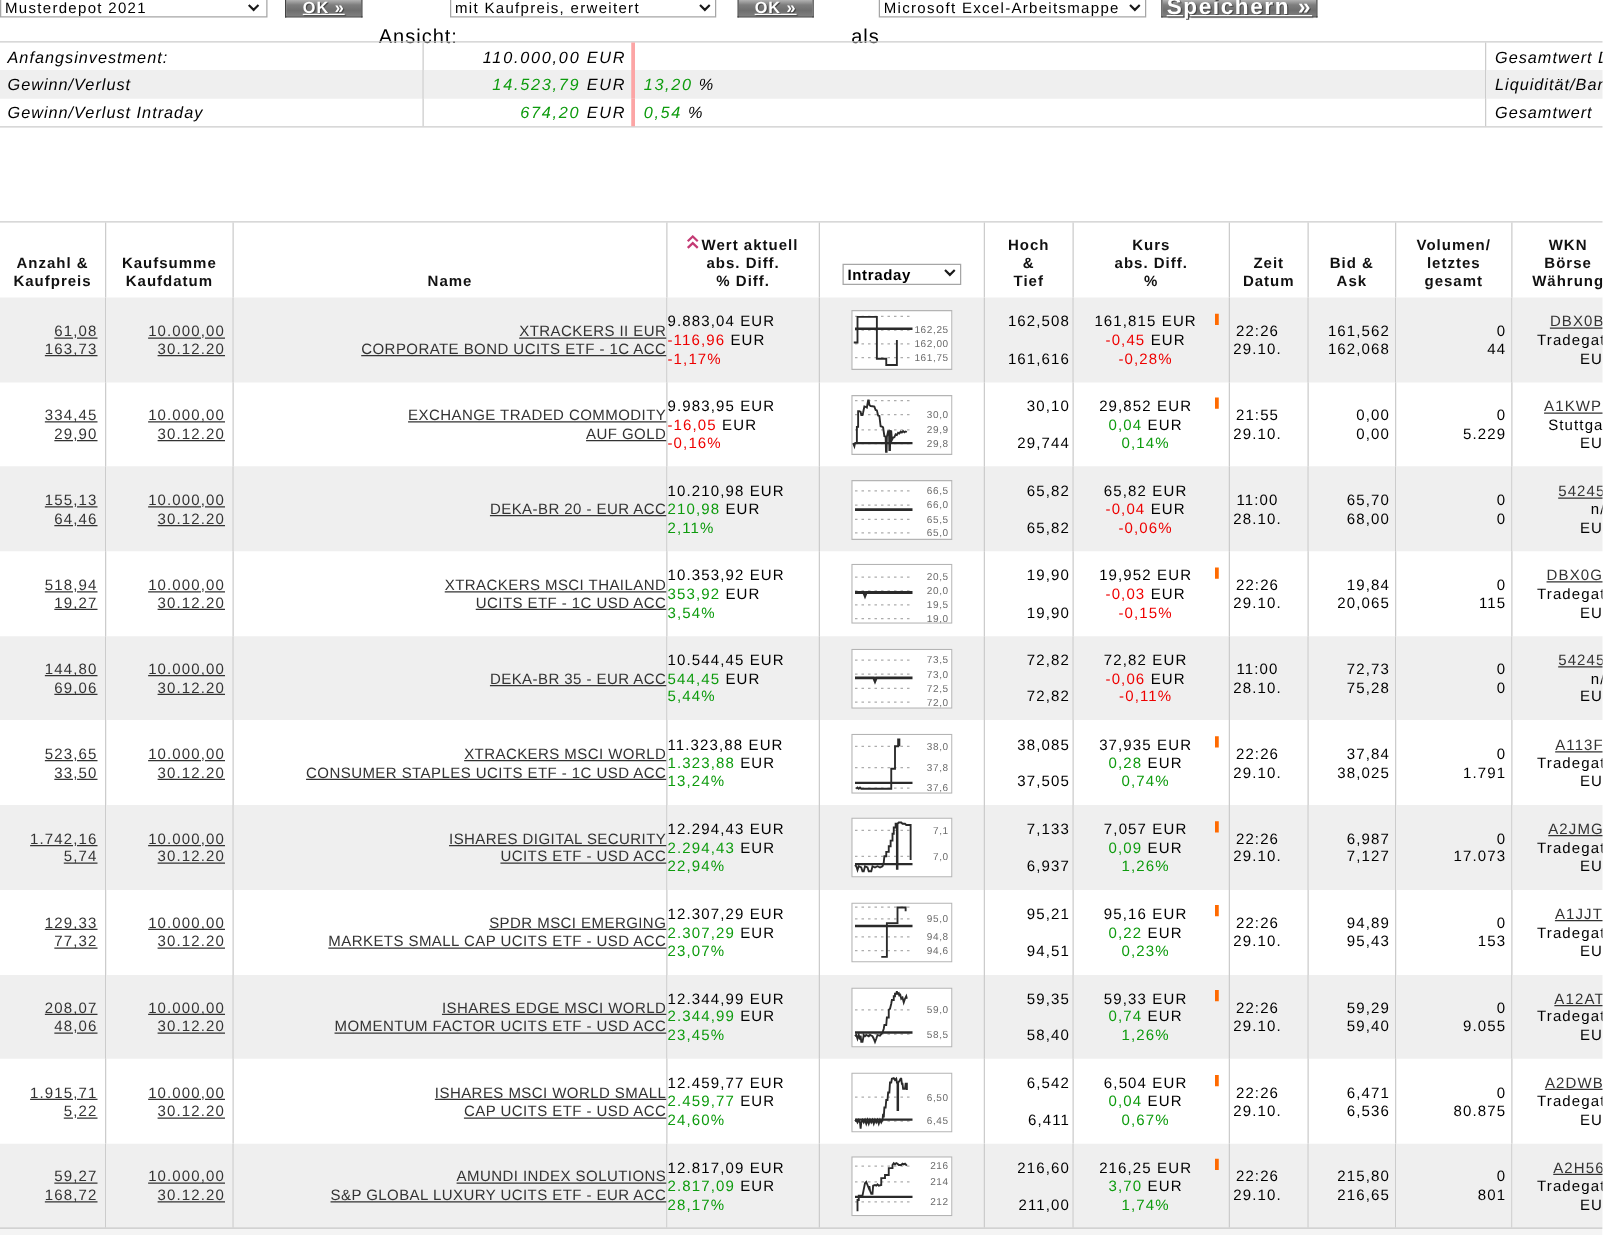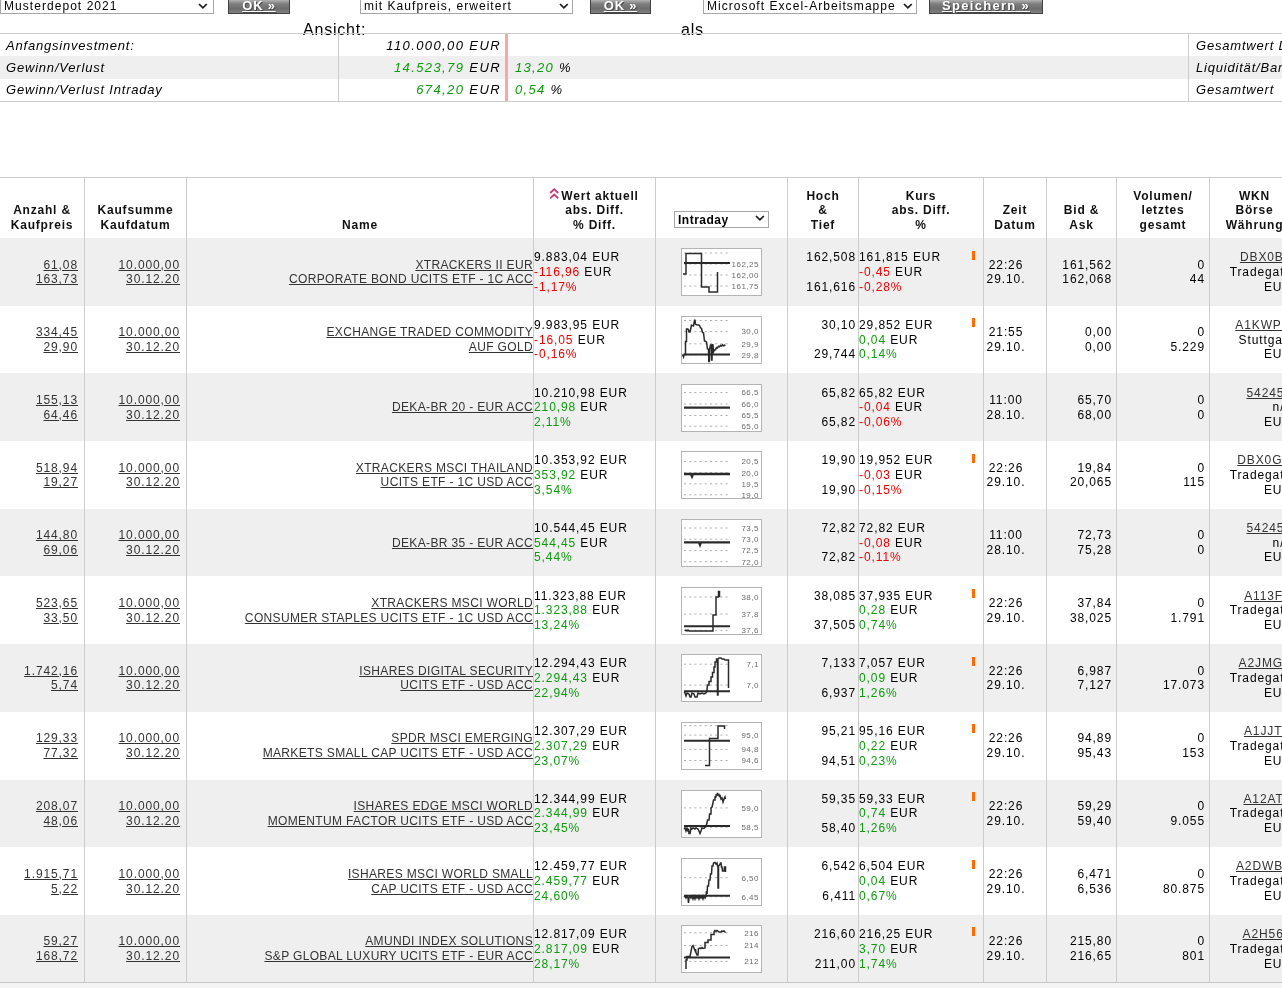--- a/index.html
+++ b/index.html
@@ -34,40 +34,40 @@
   white-space:nowrap; overflow:visible; color:#000; }
 #tb tr.g td { background:#efefef; }
 .lk { color:#333; text-decoration:underline; }
 .c3 .lk { letter-spacing:0.35px; }
 .c1 { text-align:right; padding-right:6px; }
 .c2 { text-align:right; padding-right:6px; }
 .c3 { text-align:right; padding-left:7px; }
 .c4 { padding-right:3.5px; }
 .c5 { text-align:right; }
 .c6 { text-align:right; padding-right:2px; }
-.c7 { text-align:left; padding-right:9px; position:relative; }
+.c7 { text-align:center; padding-right:9px; position:relative; }
 .c8 { text-align:center; padding-right:18px; }
 .c9 { text-align:right; padding-right:4px; }
 .c10 { text-align:right; padding-right:4px; }
 .c11 { text-align:right; padding-right:7px; }
 .ch { display:block; margin:0 auto; }
 .mk { position:absolute; right:8px; top:12.5px; width:3px; height:9px; background:#ff6a00; }
 #bot { position:absolute; top:982px; left:0; width:1282px; height:6px; background:#f4f4f4;
   border-top:1px solid #c6c6c6; }
 .sort { position:absolute; left:549px; top:188px; }
 </style></head>
 <body>
 <select style="left:0; width:214px;"><option>Musterdepot 2021</option></select>
 <div class="btn" style="left:228px; width:62px;">OK »</div>
 <div class="lab" style="left:303px;">Ansicht:</div>
 <select style="left:360px; width:213px;"><option>mit Kaufpreis, erweitert</option></select>
 <div class="btn" style="left:590px; width:61px;">OK »</div>
 <div class="lab" style="left:681px;">als</div>
 <select style="left:703px; width:214px;"><option>Microsoft Excel-Arbeitsmappe</option></select>
-<div class="btn" style="left:929px; width:114px; font-size:13px; letter-spacing:1.3px;">Speichern »</div>
+<div class="btn" style="left:929px; width:125px; font-size:18px; letter-spacing:1.3px;">Speichern »</div>
 
 <table id="sum">
 <tbody>
       <tr>
         <td class="s1">Anfangsinvestment:</td>
         <td class="s2">110.000,00 EUR</td>
         <td class="s3"></td>
         <td class="s4">Gesamtwert Depot</td>
       </tr>
 <tr class="g">
@@ -230,21 +230,21 @@
             <line x1="3" y1="20.2" x2="49" y2="20.2" stroke="#adadad" stroke-width="1" stroke-dasharray="2,3.2"></line>
             <text x="78" y="23.0" text-anchor="end" font-size="8" letter-spacing="0.5" fill="#6b6b6b">73,0</text>
             <line x1="3" y1="31.6" x2="49" y2="31.6" stroke="#adadad" stroke-width="1" stroke-dasharray="2,3.2"></line>
             <text x="78" y="34.4" text-anchor="end" font-size="8" letter-spacing="0.5" fill="#6b6b6b">72,5</text>
             <line x1="3" y1="42.7" x2="49" y2="42.7" stroke="#adadad" stroke-width="1" stroke-dasharray="2,3.2"></line>
             <text x="78" y="45.5" text-anchor="end" font-size="8" letter-spacing="0.5" fill="#6b6b6b">72,0</text>
             <path d="M3,23.3 H18 L19,25.8 20,23.3 H49" fill="none" stroke="#2a2a2a" stroke-width="2.3"></path>
           </svg>
         </td>
 <td class="c6">72,82<br><br>72,82</td>
-<td class="c7">72,82 EUR<br><span style="color:#ee0000">-0,08</span> EUR<br><span style="color:#ee0000">-0,11%</span></td>
+<td class="c7">72,82 EUR<br><span style="color:#ee0000">-0,06</span> EUR<br><span style="color:#ee0000">-0,11%</span></td>
 <td class="c8">11:00<br>28.10.</td>
 <td class="c9">72,73<br>75,28</td>
 <td class="c10">0<br>0</td>
 <td class="c11"><a class="lk" href="#x">542451</a><br>n/a<br>EUR</td>
 </tr>
 <tr class="w">
 <td class="c1"><a class="lk" href="#x">523,65</a><br><a class="lk" href="#x">33,50</a></td>
 <td class="c2"><a class="lk" href="#x">10.000,00</a><br><a class="lk" href="#x">30.12.20</a></td>
 <td class="c3"><a class="lk" href="#x">XTRACKERS MSCI WORLD</a><br><a class="lk" href="#x">CONSUMER STAPLES UCITS ETF - 1C USD ACC</a></td>
 <td class="c4">11.323,88 EUR<br><span style="color:#0d9b0d">1.323,88</span> EUR<br><span style="color:#0d9b0d">13,24%</span></td>

